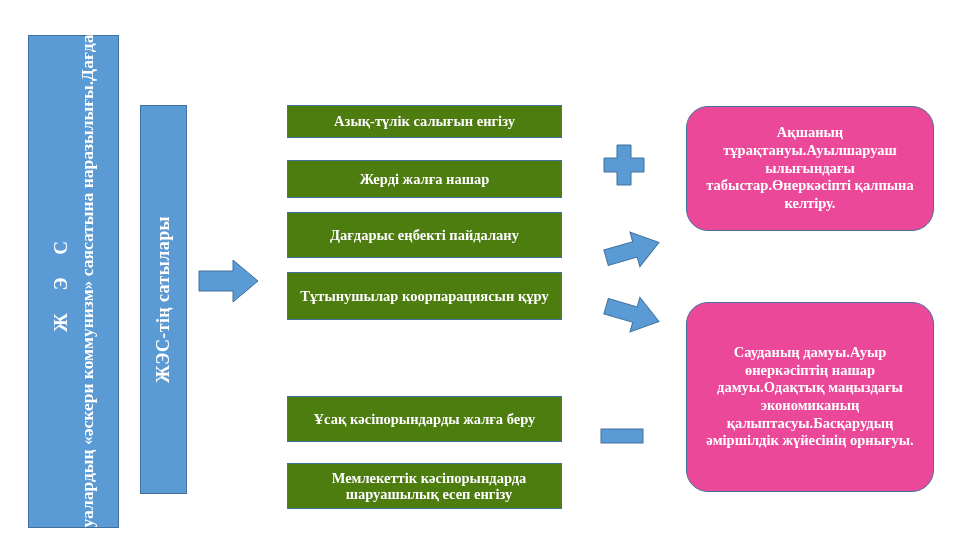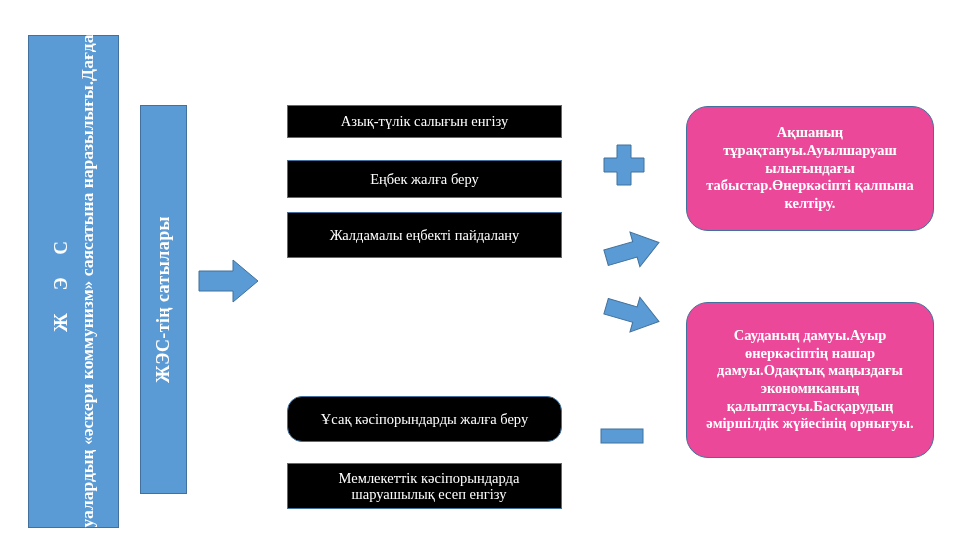--- a/index.html
+++ b/index.html
@@ -17,25 +17,25 @@
   #slide {
     position: relative;
     width: 960px;
     height: 540px;
     background: #ffffff;
   }
 
   
   .blue-box {
     position: absolute;
-    background: #000000;
+    background: #4d7c0f;
     border: 1px solid #41719c;
     box-sizing: border-box;
     color: #ffffff;
-    font-weight: normal;
+    font-weight: bold;
     text-align: center;
     display: flex;
     align-items: center;
     justify-content: center;
     line-height: 1.12;
     text-shadow: 0 0 1px rgba(0,0,0,0.10);
   }
 
   
   .vpanel {
@@ -95,21 +95,21 @@
     left: 287px;
     width: 275px;
     font-size: 14.5px;
     padding: 2px 6px;
   }
   #m1 { top: 105px;  height: 33px; }
   #m2 { top: 160px;  height: 38px; }
   #m3 { top: 212px;  height: 46px; }
   #m4 { top: 272px;  height: 48px; }
   #m5 { top: 333px;  height: 41px; }
-  #m6 { top: 396px;  height: 46px; border-radius: 15px; }
+  #m6 { top: 396px;  height: 46px; }
   #m7 { top: 463px;  height: 46px; padding-left: 15px; }
 
   
   .result {
     position: absolute;
     left: 686px;
     width: 248px;
     background: #ec4899;
     border: 1px solid #41719c;
     border-radius: 22px;
@@ -118,21 +118,21 @@
     font-weight: bold;
     font-size: 14.5px;
     text-align: center;
     display: flex;
     align-items: center;
     justify-content: center;
     line-height: 1.22;
     padding: 6px 14px;
   }
   #r1 { top: 106px; height: 125px; }
-  #r2 { top: 302px; height: 156px; }
+  #r2 { top: 302px; height: 190px; }
 
   
   .shape { position: absolute; }
   .shape svg { display: block; overflow: visible; }
   .fill-blue { fill: #5b9bd5; stroke: #41719c; stroke-width: 1; }
 
   #big-arrow   { left: 199px; top: 258px; }
   #plus-sign   { left: 603px; top: 144px; }
   #arrow-up    { left: 604px; top: 228px; }
   #arrow-down  { left: 604px; top: 292px; }
@@ -157,24 +157,27 @@
   <div class="shape" id="big-arrow">
     <svg width="60" height="46" viewBox="0 0 60 46" aria-hidden="true">
       <polygon class="fill-blue" points="0,13 34,13 34,2 59,23 34,44 34,33 0,33"></polygon>
     </svg>
   </div>
 
   <div class="blue-box measure" id="m1">
     <span>Азық-түлік салығын енгізу</span>
   </div>
   <div class="blue-box measure" id="m2">
-    <span>Еңбек жалға беру</span>
+    <span>Жерді жалға нашар</span>
   </div>
   <div class="blue-box measure" id="m3">
-    <span>Жалдамалы еңбекті пайдалану</span>
+    <span>Дағдарыс еңбекті пайдалану</span>
+  </div>
+  <div class="blue-box measure" id="m4">
+    <span>Тұтынушылар коорпарациясын құру</span>
   </div>
   <div class="blue-box measure" id="m6">
     <span>Ұсақ кәсіпорындарды жалға беру</span>
   </div>
   <div class="blue-box measure" id="m7">
     <span>Мемлекеттік кәсіпорындарда шаруашылық есеп енгізу</span>
   </div>
 
   <div class="shape" id="plus-sign">
     <svg width="42" height="42" viewBox="0 0 42 42" aria-hidden="true">

